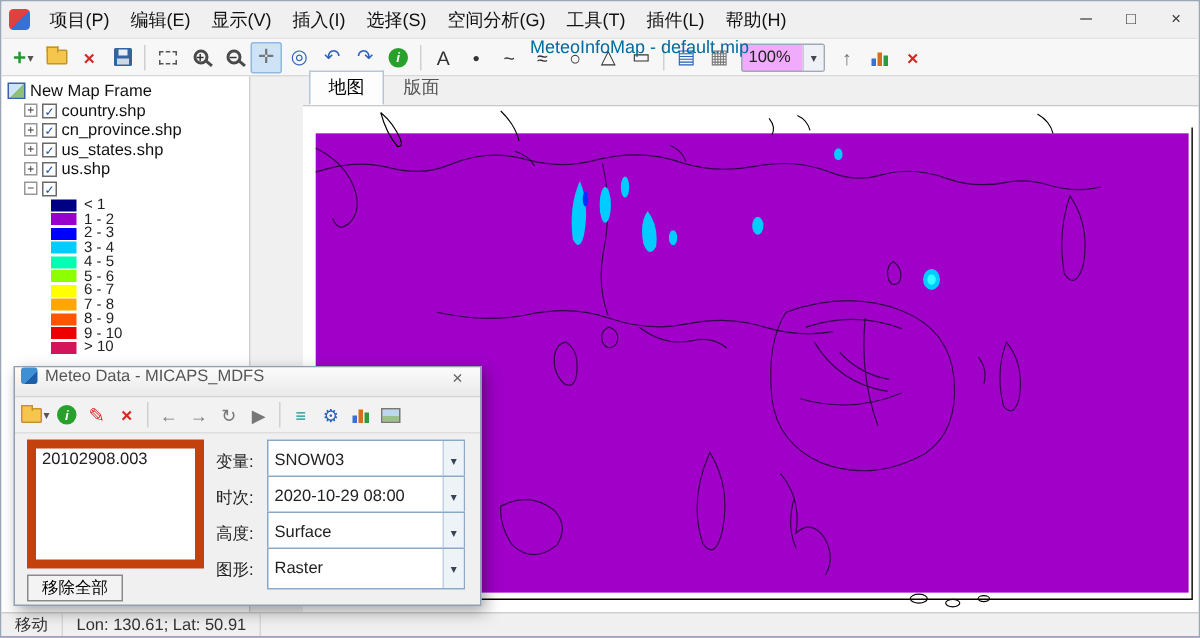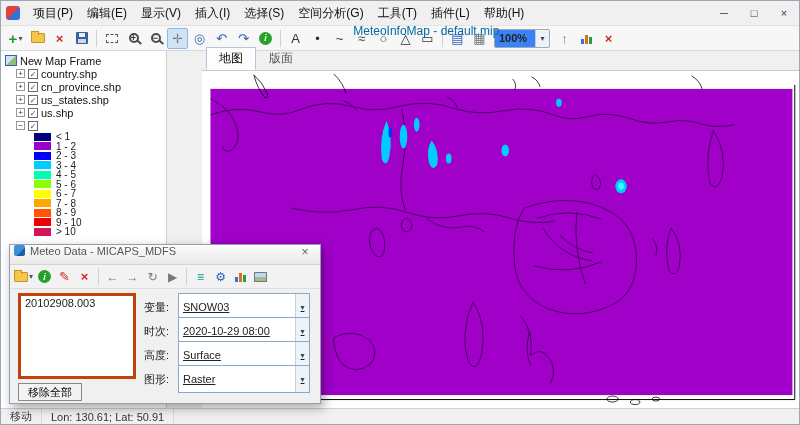--- a/index.html
+++ b/index.html
@@ -45,22 +45,22 @@
                 right:-5px; bottom:-2px; transform:rotate(40deg); }
   .circle-i { width:13px; height:13px; border-radius:50%; background:#27a02c; color:#fff; font-size:9px;
               font-weight:bold; font-style:italic; display:flex; align-items:center; justify-content:center; }
   .dashsq { width:12px; height:9px; border:1px dashed #555; }
   .minibars { width:12px; height:11px; display:flex; align-items:flex-end; gap:1px; }
   .minibars b { width:3px; background:#d86c1f; }
   .minibars b:nth-child(1){height:5px;background:#3a6fd8;} .minibars b:nth-child(2){height:9px;}
   .minibars b:nth-child(3){height:7px;background:#2c9c3a;}
   .minipic { width:13px; height:10px; border:1px solid #777; background:linear-gradient(180deg,#bcd8f0 55%,#9cc08a 45%); }
 
-  .zoom-combo { display:flex; align-items:center; height:19px; border:1px solid #a0aab6; background:#3b82f6;
-                margin:0 3px; border-radius:2px;font-weight:bold; }
+  .zoom-combo { display:flex; align-items:center; height:19px; border:1px solid #a0aab6; background:#f0abfc;
+                margin:0 3px; border-radius:2px; }
   .zoom-combo .val { width:40px; padding:0 4px; font-size:11px; color:#222; }
   .zoom-combo .arrow { width:14px; height:100%; display:flex; align-items:center; justify-content:center;
                        border-left:1px solid #c6ccd4; background:#eef2f6; font-size:8px; color:#445; }
 
   
   .content { flex:1 1 auto; display:flex; min-height:0;gap:35px; }
   .toc { width:166px; flex:0 0 auto; background:#fff; border-right:1px solid #cfcfcf; padding-top:3px; overflow:hidden; }
   .tree-row { display:flex; align-items:center; height:13px; gap:3px; padding-left:15px; font-size:11px; white-space:nowrap; }
   .tree-row.root { padding-left:4px; font-size:11px; }
   .frame-icon { width:12px; height:11px; border:1px solid #3a62a8; background:linear-gradient(135deg,#cfe2f8 50%,#8fc07a 50%); flex:0 0 auto; }
@@ -85,27 +85,27 @@
             border:1px solid #8fa0b4; box-shadow:3px 4px 10px rgba(0,0,0,.35); z-index:10; display:flex; flex-direction:column; }
   .dlg-title { height:20px; background:linear-gradient(#fcfcfc,#e9e9e9); border-bottom:1px solid #d5d5d5;
                display:flex; align-items:flex-start; padding:0 4px; }
   .dlg-icon { width:11px; height:11px; border-radius:2px; background:linear-gradient(135deg,#3f8fd4 60%,#1c5fa8 40%); margin-right:5px; }
   .dlg-title-text { font-size:11px; color:#555; flex:1; white-space:nowrap; overflow:hidden; }
   .dlg-close { width:22px; text-align:center; color:#666; font-size:12px; }
   .dlg-toolbar { height:24px; display:flex; align-items:center; gap:1px; padding:0 3px; background:#f2f2f2; border-bottom:1px solid #dedede; }
   .dlg-toolbar .tbtn { min-width:19px; height:19px; font-size:12px; }
   .dlg-body { flex:1; position:relative; }
   .filelist { position:absolute; left:8px; top:4px; width:118px; height:86px; background:#fff;
-              border:3px solid #c2410c; font-size:11px; overflow:hidden; }
+              border:6px solid #c2410c; font-size:11px; overflow:hidden; }
   .file-item { padding:1px 4px; white-space:nowrap; }
   .remove-btn { position:absolute; left:8px; top:94px; width:64px; height:18px; background:#f3f3f3;
                 border:1px solid #8a8a8a; font-size:11px; text-align:center; line-height:16px; }
   .field-row { position:absolute; left:134px; display:flex; align-items:center; }
   .field-label { width:34px; font-size:11px; color:#222; }
-  .combo { width:132px; height:28px; display:flex; align-items:center; background:#fff; border:1px solid #8aa8c8;text-decoration:underline; }
+  .combo { width:132px; height:28px; display:flex; align-items:center; background:#fff; border:1px solid #8aa8c8; }
   .combo .cval { flex:1; font-size:11px; padding:0 4px; white-space:nowrap; overflow:hidden; }
   .combo .carrow { width:14px; height:100%; display:flex; align-items:center; justify-content:center;
                    background:#eef3f8; border-left:1px solid #c3d3e3; font-size:8px; color:#345; }
 
   
   .statusbar { height:16px; background:#f0f0f0; border-top:1px solid #cfcfcf; display:flex; align-items:center;
                font-size:11px; color:#333; flex:0 0 auto; }
   .status-cell { padding:0 9px; height:100%; display:flex; align-items:center; border-right:1px solid #d8d8d8; white-space:nowrap; }
 </style>
 </head>

